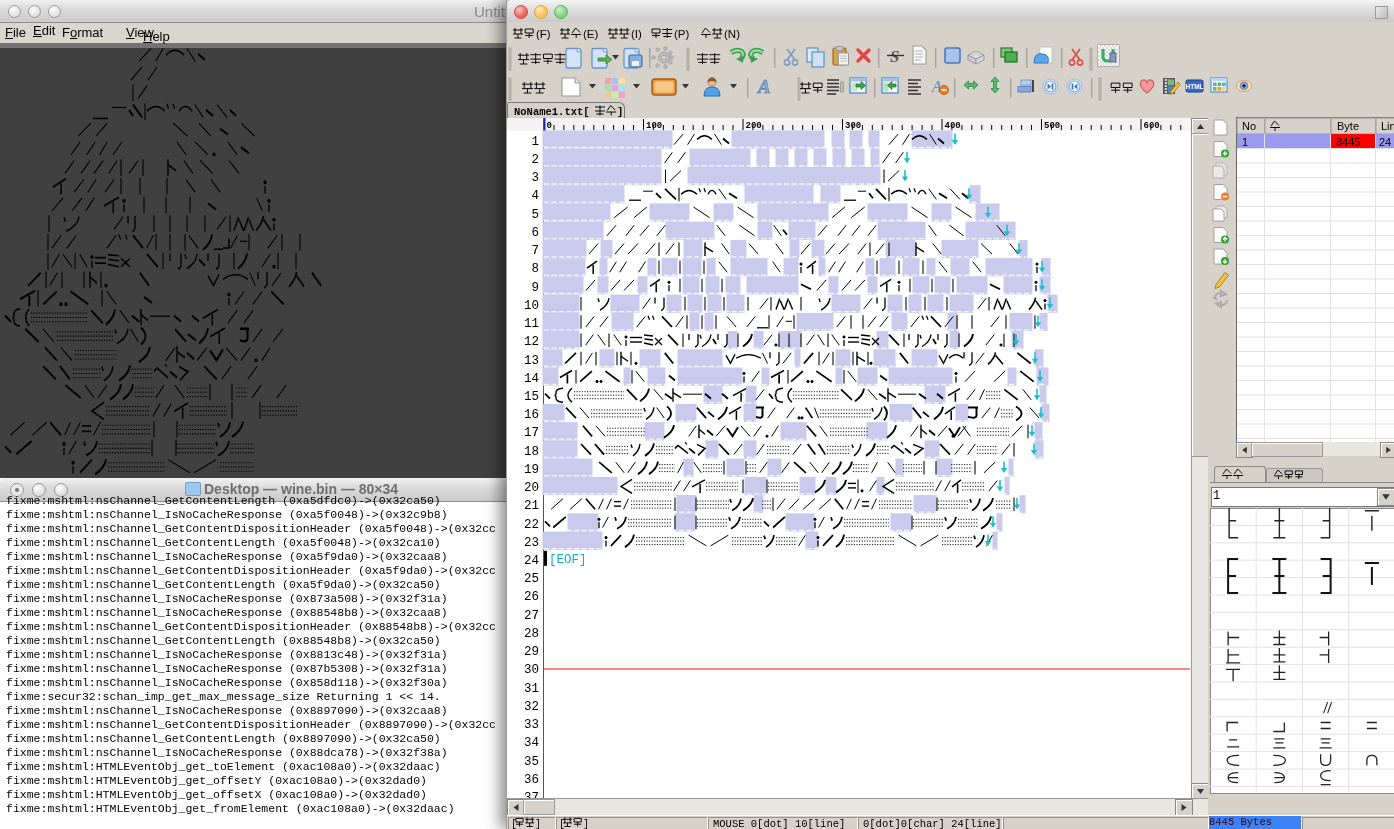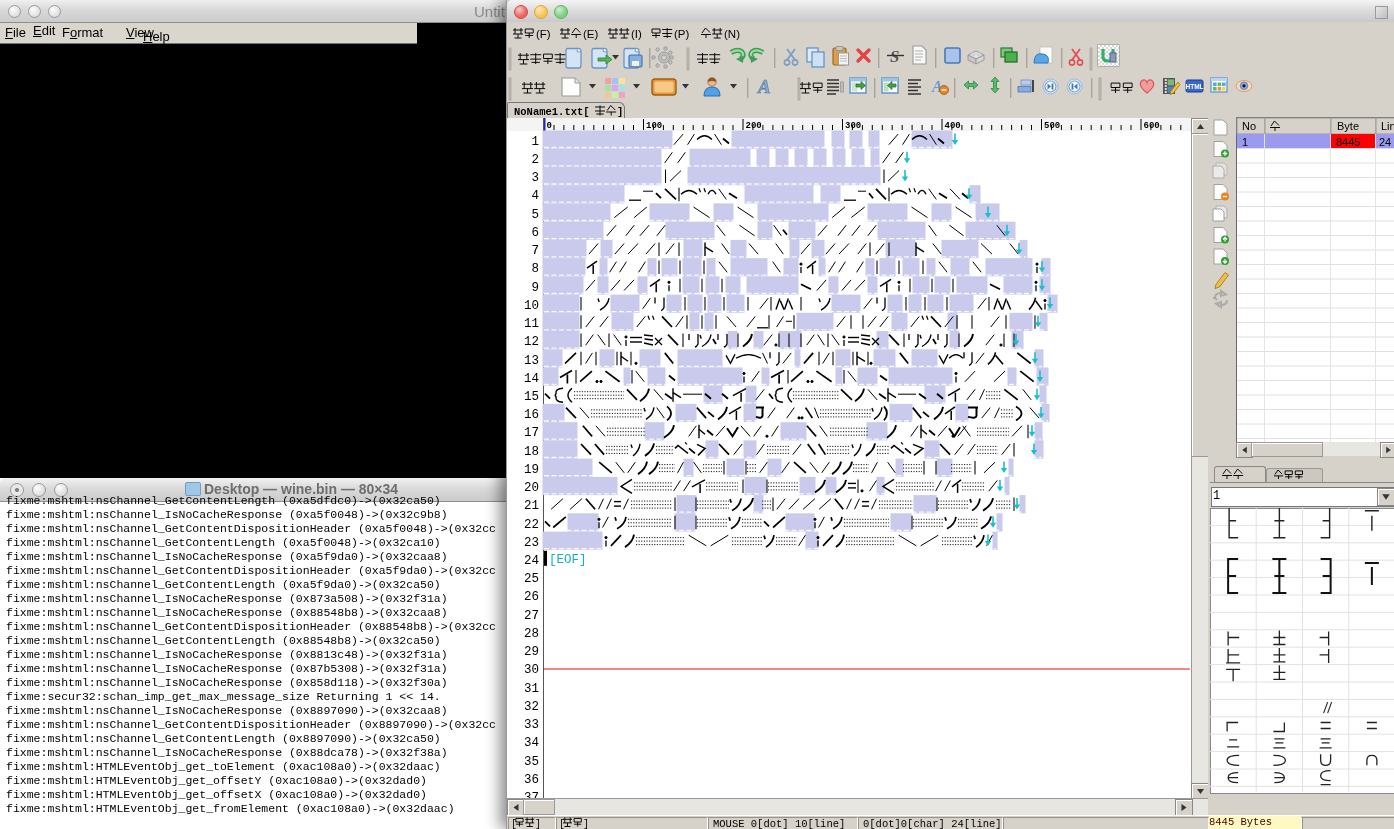--- a/index.html
+++ b/index.html
@@ -1,20 +1,20 @@
 <!DOCTYPE html>
 <html><head><meta charset="utf-8"><style>html,body{margin:0;padding:0;width:1394px;height:829px;overflow:hidden;font-family:"Liberation Sans",sans-serif;}#page{position:absolute;left:0;top:0;width:1394px;height:829px;background:#dcdcdc;}.abs{position:absolute;}.mono{font-family:"Liberation Mono",monospace;}</style></head><body>
 <div id="page">
-    <div class="abs" style="left:0;top:0;width:507px;height:478px;background:#000000;">
+    <div class="abs" style="left:0;top:0;width:507px;height:478px;background:#404040;">
       <div class="abs" style="left:0;top:0;width:507px;height:22px;background:linear-gradient(#f0f0f0,#d8d8d8 45%,#cccccc);border-bottom:1px solid #8e8e8e;"></div>
       <div class="abs" style="left:8px;top:4.5px;width:11px;height:11px;border-radius:50%;background:radial-gradient(circle at 35% 30%,#fdfdfd,#d2d2d2);border:1px solid #9a9a9a;"></div>
       <div class="abs" style="left:28px;top:4.5px;width:11px;height:11px;border-radius:50%;background:radial-gradient(circle at 35% 30%,#fdfdfd,#d2d2d2);border:1px solid #9a9a9a;"></div>
       <div class="abs" style="left:48px;top:4.5px;width:11px;height:11px;border-radius:50%;background:radial-gradient(circle at 35% 30%,#fdfdfd,#d2d2d2);border:1px solid #9a9a9a;"></div>
       <div class="abs" style="left:474px;top:3px;font-size:15px;color:#8a8a8a;">Untit</div>
-      <div class="abs" style="left:0;top:23px;width:417px;height:20px;background:#d9d6ce;border-bottom:1px solid #737373;font-size:13px;color:#000;">
+      <div class="abs" style="left:0;top:23px;width:560px;height:20px;background:#d9d6ce;border-bottom:5px solid #737373;font-size:13px;color:#000;">
         <span style="position:absolute;left:5px;top:2px"><u>F</u>ile</span>
         <span style="position:absolute;left:33px;top:0"><u>E</u>dit</span>
         <span style="position:absolute;left:62px;top:2px">F<u>o</u>rmat</span>
         <span style="position:absolute;left:126px;top:2px"><u>V</u>iew</span>
         <span style="position:absolute;left:143px;top:6px"><u>H</u>elp</span>
       </div>
       <svg class="abs" style="left:0px;top:44px" width="507" height="434" viewBox="0 0 507 434">
         <g stroke="#000" fill="#000" transform="scale(1,1.22) translate(0,-36.07)">
           <path d="M139.1 50.3 L150.9 39.7" stroke-width="1.0"></path>
           <path d="M155.7 50.3 L163.3 39.7" stroke-width="1.0"></path>
@@ -2006,14 +2006,14 @@
           <path d="M110.625 230.89999999999998 H120.625 M111.625 234.89999999999998 H119.625 M109.625 239.89999999999998 H121.625"></path>
           <path d="M29.125 247.29999999999995 Q17.125 247.29999999999995 17.125 252.29999999999995 Q17.125 257.29999999999995 29.125 257.29999999999995"></path>
           <path d="M63.375 247.29999999999995 Q75.375 247.29999999999995 75.375 252.29999999999995 Q75.375 257.29999999999995 63.375 257.29999999999995"></path>
           <path d="M110.625 246.29999999999995 V252.29999999999995 Q110.625 257.29999999999995 115.625 257.29999999999995 Q120.625 257.29999999999995 120.625 252.29999999999995 V246.29999999999995"></path>
           <path d="M156.875 257.29999999999995 V252.29999999999995 Q156.875 247.29999999999995 161.875 247.29999999999995 Q166.875 247.29999999999995 166.875 252.29999999999995 V257.29999999999995"></path>
           <path d="M28.125 264.7 Q18.125 264.7 18.125 269.7 Q18.125 274.7 28.125 274.7 M18.125 269.7 H28.125"></path>
           <path d="M64.375 264.7 Q74.375 264.7 74.375 269.7 Q74.375 274.7 64.375 274.7 M64.375 269.7 H74.375"></path>
           <path d="M120.625 262.7 Q110.625 262.7 110.625 267.7 Q110.625 272.7 120.625 272.7 M110.625 276.7 H120.625"></path>
         </g>
       </svg>
-      <div class="abs mono" style="left:702px;top:816px;width:92px;height:13px;background:#fef9c3;font-size:10.5px;color:#400;">8445 Bytes</div>
+      <div class="abs mono" style="left:702px;top:816px;width:92px;height:13px;background:#3b82f6;font-size:10.5px;color:#400;">8445 Bytes</div>
     </div>
   </div>
 </body></html>

